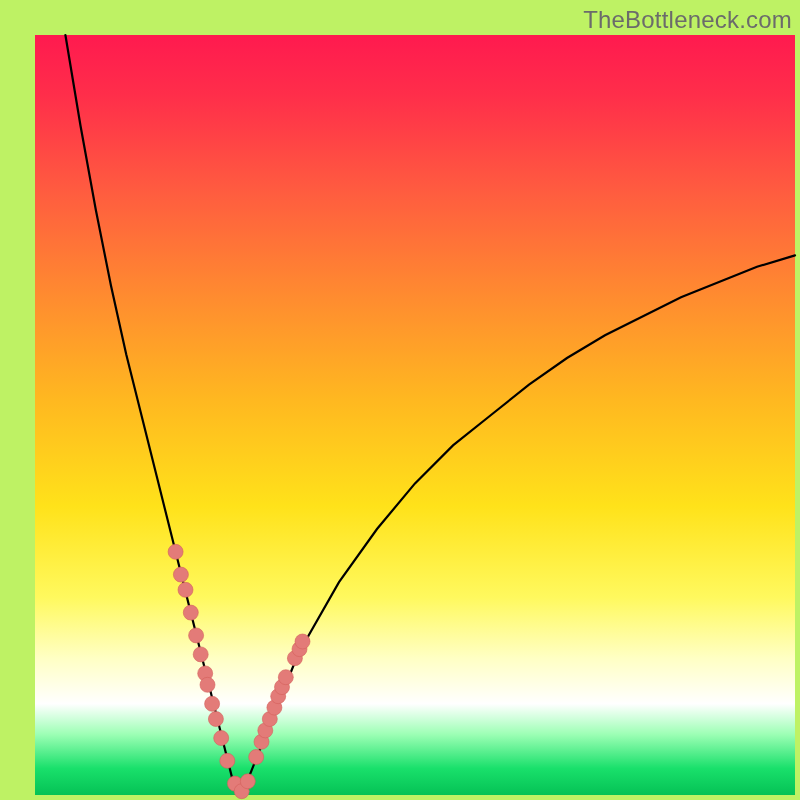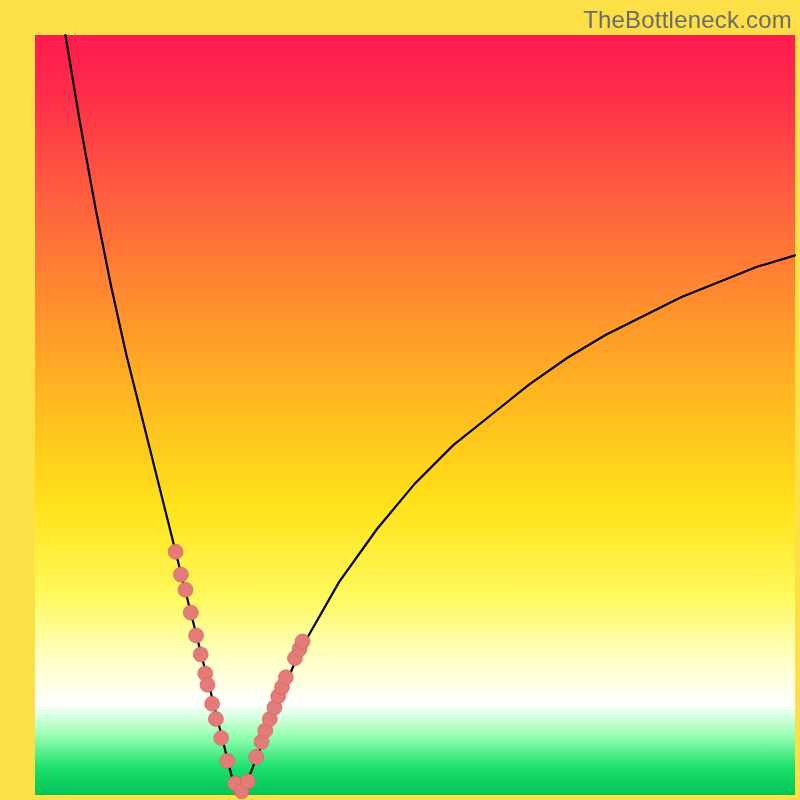--- a/index.html
+++ b/index.html
@@ -10,21 +10,21 @@
     overflow: hidden;
     background: #000;
     font-family: Arial, Helvetica, sans-serif;
   }
   .frame {
     position: absolute;
     left: 0;
     top: 0;
     width: 800px;
     height: 800px;
-    background: #fde047;
+    background: #bef264;
   }
   .plot {
     position: absolute;
     left: 35px;
     top: 35px;
     width: 760px;
     height: 760px;
     
     background: linear-gradient(to bottom,
       #ff1a4f 0%,

